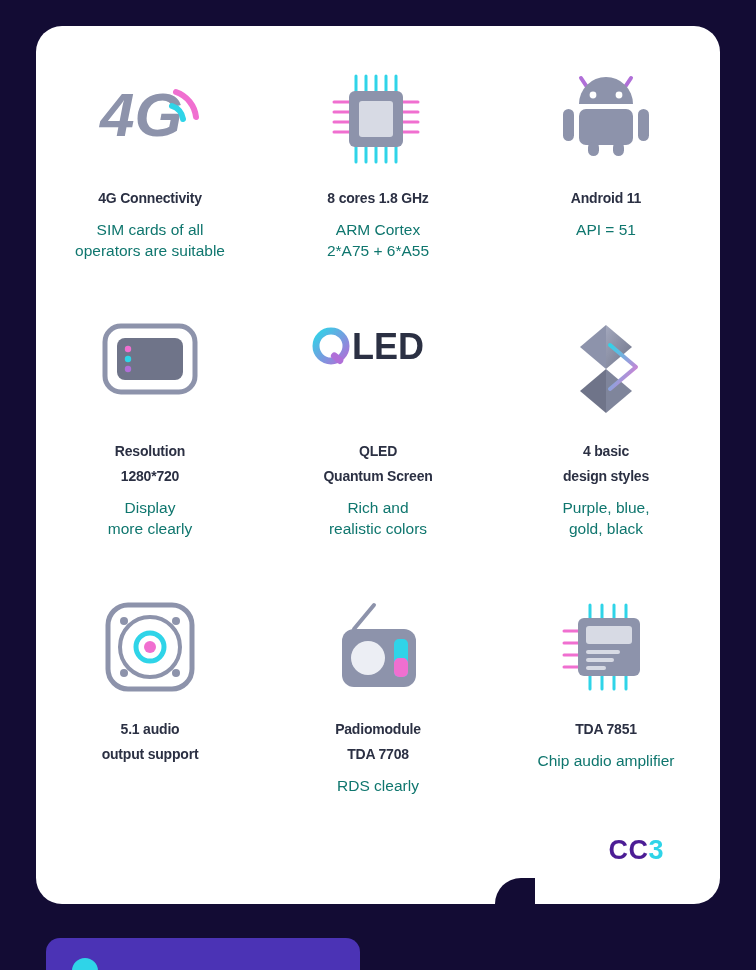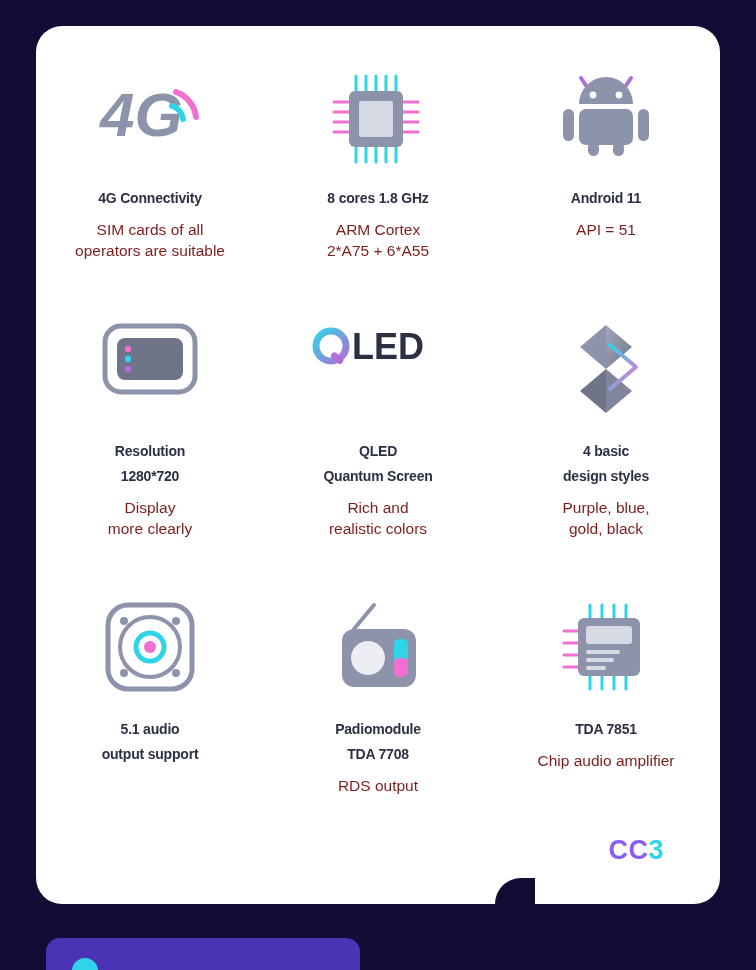--- a/index.html
+++ b/index.html
@@ -62,34 +62,34 @@
   .title {
     font-size: 14px;
     font-weight: bold;
     color: #2b3043;
     line-height: 25px;
     margin-top: 8px;
     letter-spacing: -0.2px;
   }
   .subtitle {
     font-size: 15.5px;
-    color: #7f1d1d;
+    color: #0f766e;
     line-height: 21px;
     margin-top: 8px;
     font-weight: 400;
   }
   .brand {
     position: absolute;
     right: 56px;
     bottom: 38px;
     font-size: 27px;
     font-weight: bold;
     letter-spacing: 0.5px;
   }
-  .brand .cc { color: #8b5cf6; margin-top: 34px; }
+  .brand .cc { color: #4c1d95; margin-top: 34px; }
   .brand .three { color: #2fd4e8; }
   .bottom-strip {
     position: absolute;
     left: 46px;
     top: 938px;
     width: 314px;
     height: 42px;
     background: #4b33b5;
     border-radius: 14px 14px 0 0;
   }
@@ -273,21 +273,21 @@
         <div class="icon-box">
           <svg width="100" height="94" viewBox="0 0 100 94">
             <line x1="26" y1="28" x2="46" y2="4" stroke="#8d93ab" stroke-width="4" stroke-linecap="round"></line>
             <rect x="14" y="28" width="74" height="58" rx="12" fill="#8d93ab"></rect>
             <circle cx="40" cy="57" r="17" fill="#eceef4"></circle>
             <rect x="66" y="38" width="14" height="38" rx="5" fill="#2fd4e8"></rect>
             <rect x="66" y="57" width="14" height="19" rx="5" fill="#f06fd0"></rect>
           </svg>
         </div>
         <div class="title">Padiomodule<br>TDA 7708</div>
-        <div class="subtitle">RDS output</div>
+        <div class="subtitle">RDS clearly</div>
       </div>
 
       <div class="cell">
         <div class="icon-box">
           <svg width="88" height="92" viewBox="0 0 88 92">
             <g stroke="#2fd4e8" stroke-width="3" stroke-linecap="round">
               <line x1="28" y1="4" x2="28" y2="18"></line>
                 <line x1="40" y1="4" x2="40" y2="18"></line>
               <line x1="52" y1="4" x2="52" y2="18"></line>
                 <line x1="64" y1="4" x2="64" y2="18"></line>

